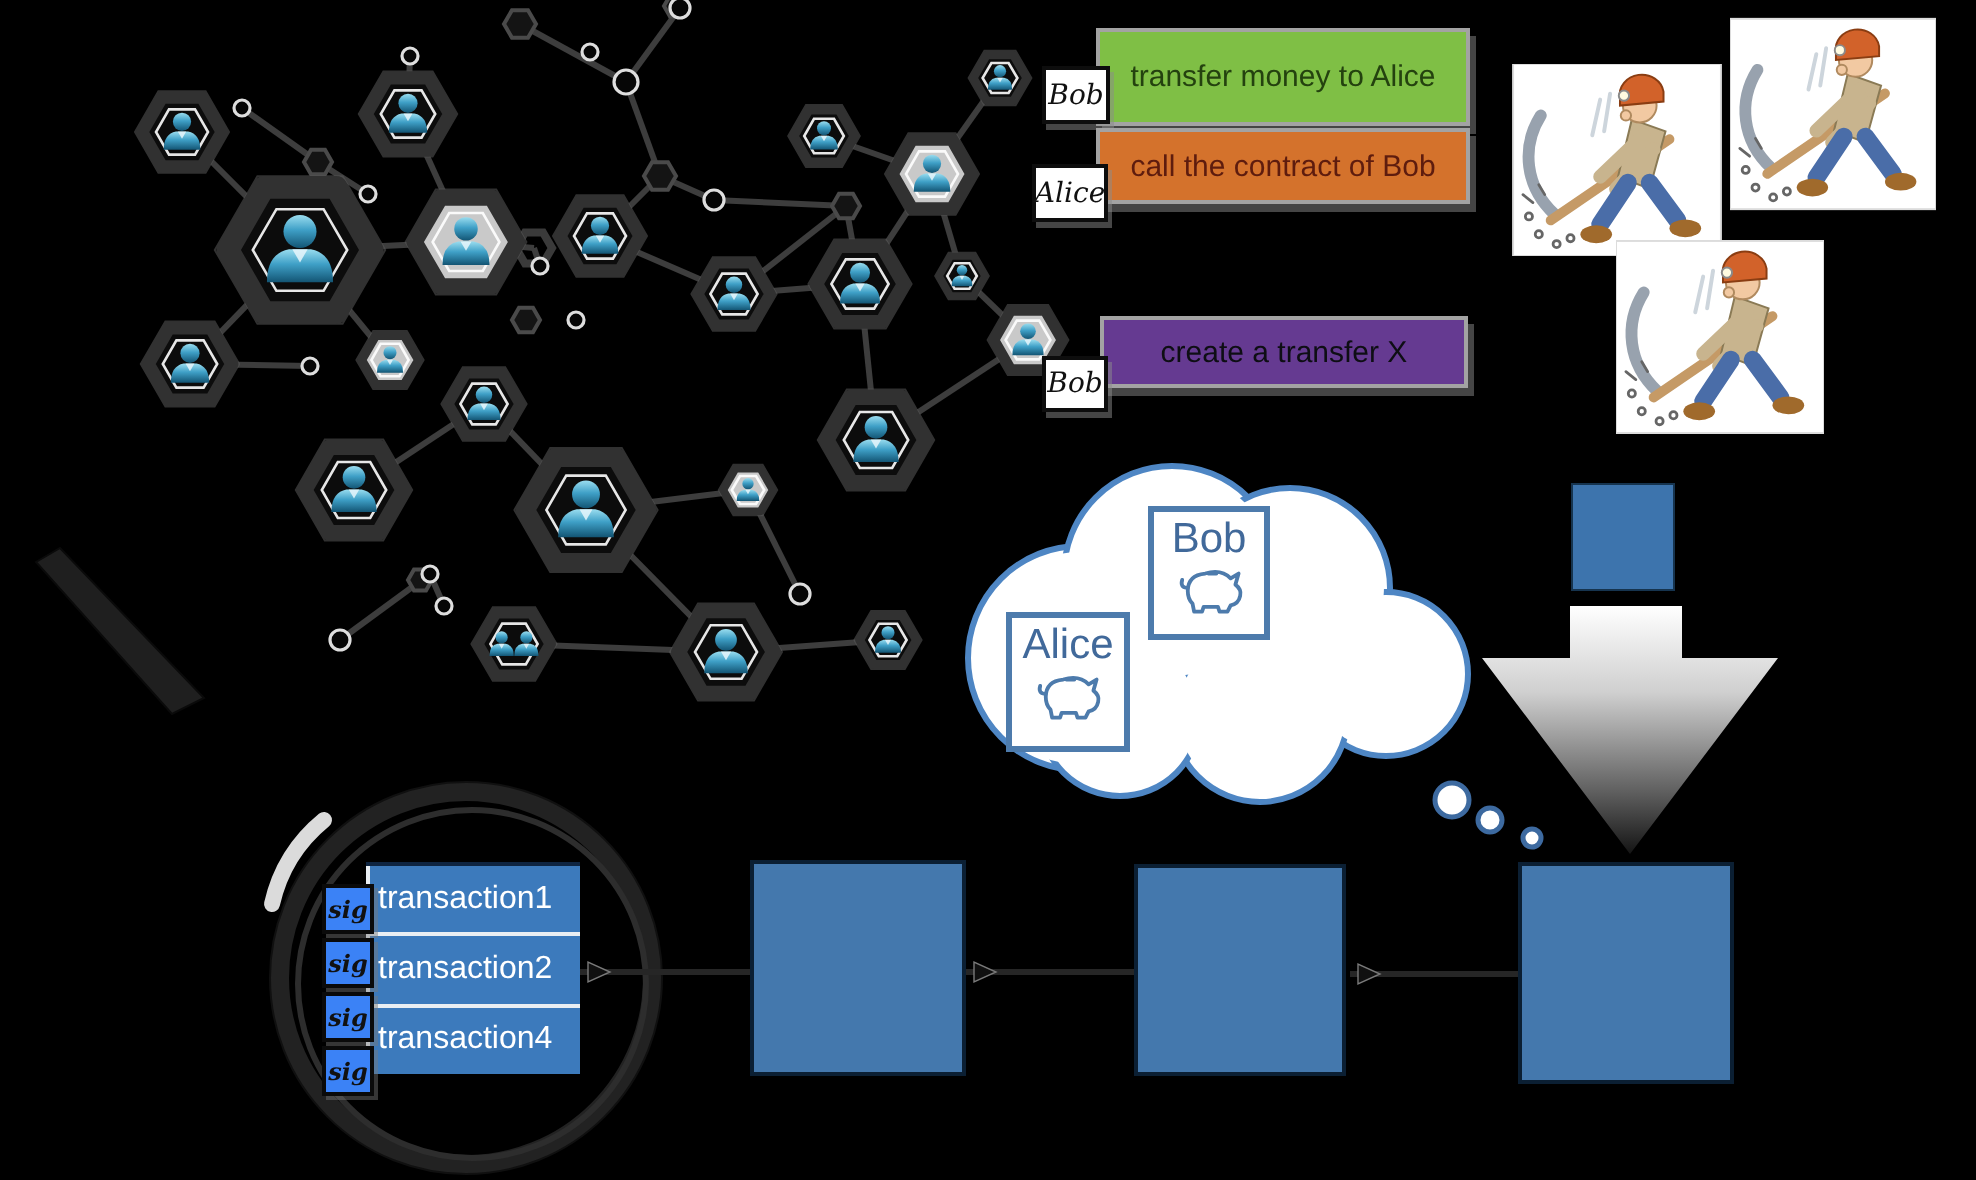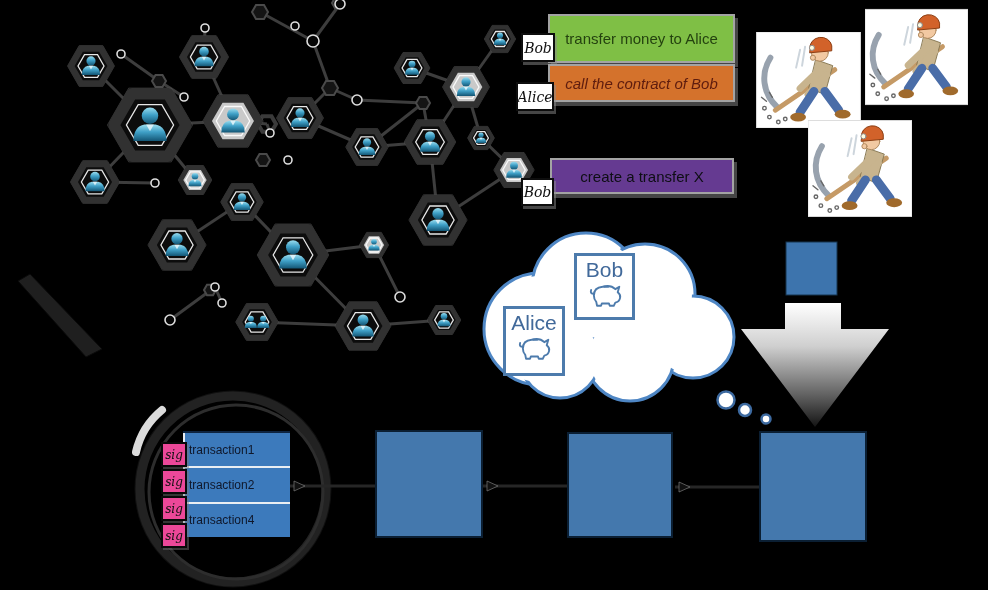--- a/index.html
+++ b/index.html
@@ -13,26 +13,26 @@
   .signer{background:#fff;border:2px solid #0d0d0d;box-shadow:2px 3px 0 rgba(140,140,140,.5);
           display:flex;align-items:center;justify-content:center;
           font-family:"DejaVu Serif",cursive;font-style:italic;font-size:14px;color:#111;}
   
   .acct{background:#fff;display:flex;flex-direction:column;align-items:center;
         padding-top:2px;gap:1px;}
   .acct .lbl{font-size:21px;line-height:1.1;}
   .iconrow{display:flex;align-items:flex-end;gap:10px;}
   
   .txlist{display:flex;flex-direction:column;border-top:2px solid #0e2440;}
-  .trow{flex:1;background:#3c7abc;color:#0f172a;font-size:12px;display:flex;align-items:center;
+  .trow{flex:1;background:#3c7abc;color:#ffffff;font-size:16px;display:flex;align-items:center;
         padding-left:4px;border-left:2px solid #e9eef3;border-bottom:2px solid #e9eef3;}
   .trow:last-child{border-bottom:none;text-align:center;}
-  .sigbox{background:#ec4899;border:2px solid #0a0a0a;box-shadow:2px 2px 0 rgba(120,120,120,.45);
+  .sigbox{background:#3b82f6;border:2px solid #0a0a0a;box-shadow:2px 2px 0 rgba(120,120,120,.45);
           display:flex;align-items:center;justify-content:center;
-          font-family:"DejaVu Serif",cursive;font-style:italic;font-size:12px;color:#111;}
+          font-family:"DejaVu Serif",cursive;font-style:italic;font-size:12px;color:#111;font-weight:bold;}
   .block{background:#4478ad;border:2px solid #0b1f33;}
 </style>
 </head>
 <body>
 
 <div id="canvas">
   <svg id="diagram" width="988" height="590">
     <defs>
       <linearGradient id="pg" x1="0" y1="0" x2="0" y2="1">
         <stop offset="0%" stop-color="#9addef"></stop>
@@ -336,21 +336,21 @@
     <g id="miners">
         <use href="#sym-miner" x="752" y="32" width="113" height="96"></use>
         <use href="#sym-miner" x="865" y="8" width="103" height="98"></use>
         <use href="#sym-miner" x="808" y="120" width="104" height="97"></use>
       </g>
   </svg>
 
   <div id="labels-layer">
       <div class="abs txlabel" style="left: 548px; top: 14px; width: 187px; height: 49px; background: rgb(127, 191, 69); color: rgb(36, 66, 15);">transfer money to Alice</div>
       <div class="abs signer" style="left: 521px; top: 33px; width: 34px; height: 29px;">Bob</div>
-      <div class="abs txlabel" style="left: 548px; top: 64px; width: 187px; height: 38px; background: rgb(212, 114, 44); color: rgb(94, 28, 14); font-style: italic;">call the contract of Bob</div>
+      <div class="abs txlabel" style="left: 548px; top: 64px; width: 187px; height: 38px; background: rgb(212, 114, 44); color: rgb(94, 28, 14);">call the contract of Bob</div>
       <div class="abs signer" style="left: 516px; top: 82px; width: 38px; height: 29px;">Alice</div>
       <div class="abs txlabel" style="left: 550px; top: 158px; width: 184px; height: 36px; background: rgb(101, 58, 145); color: rgb(14, 14, 20);">create a transfer X</div>
       <div class="abs signer" style="left: 521px; top: 178px; width: 33px; height: 28px;">Bob</div>
     </div>
 
 
   <div id="accounts-layer">
       <div class="abs acct" style="left: 574px; top: 253px; width: 61px; height: 67px; border: 3px solid rgb(77, 123, 172); color: rgb(77, 123, 172);">
         <div class="lbl" style="color: rgb(65, 105, 154);">Bob</div>
         <svg width="38" height="27" viewBox="0 0 46 34">

